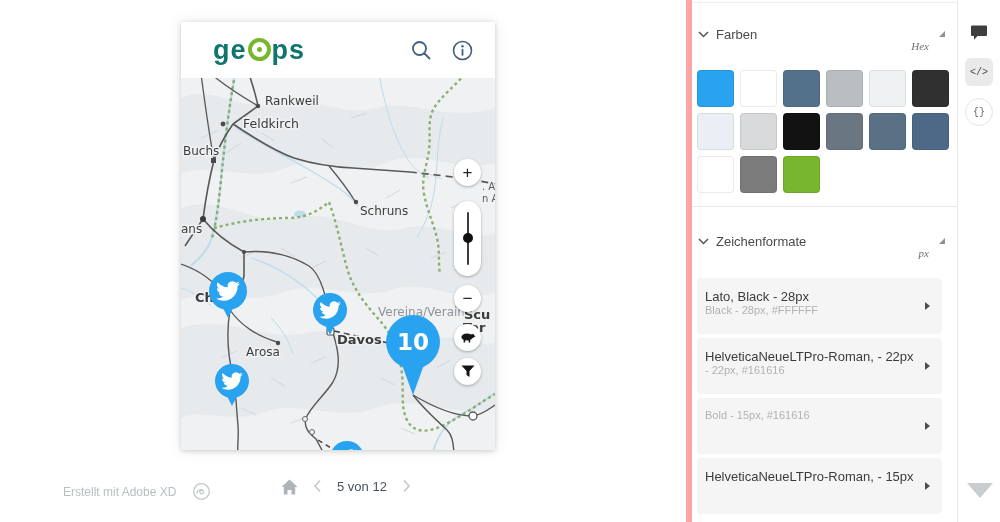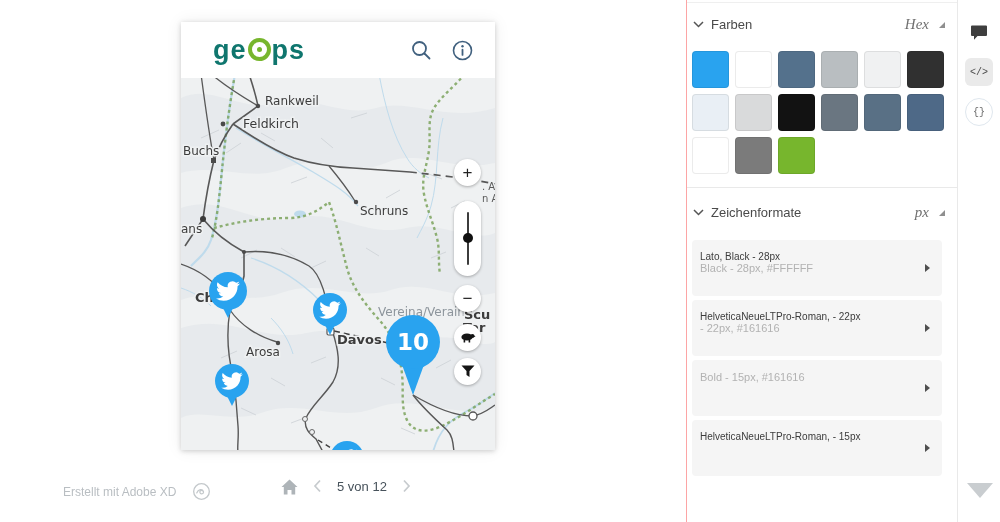--- a/index.html
+++ b/index.html
@@ -34,34 +34,34 @@
   .slider-dot{position:absolute;left:8.5px;top:32px;width:10px;height:10px;border-radius:50%;background:#111;}
 
   
   .credit{position:absolute;left:63px;top:481px;display:flex;align-items:center;gap:15px;
           font-size:12px;color:#b9bec2;}
   .pagination{position:absolute;left:281px;top:479px;display:flex;align-items:flex-start;gap:15px;}
   .page-label{font-size:13px;color:#47525b;}
 
   
   .spec-panel{position:absolute;left:686px;top:0;width:272px;height:522px;background:#fff;
-        border-left:1px solid #fca5a5;border-right:1px solid #e9e9e9;box-sizing:border-box;}
+        border-left:6px solid #fca5a5;border-right:1px solid #e9e9e9;box-sizing:border-box;}
   .spec-panel::before{content:"";position:absolute;top:2px;left:0;right:0;border-top:1px solid #efefef;}
   .sec-head{display:flex;align-items:center;margin:16px 12px 0 6px;}
   .sec-title{margin-left:7px;font-size:13px;color:#4a4a4a;flex:1;}
-  .sec-unit{font-size:15px;font-style:italic;color:#6f6f6f;font-family:"Liberation Serif",serif;}
+  .sec-unit{font-size:11px;font-style:italic;color:#6f6f6f;font-family:"Liberation Serif",serif;margin-top:24px;}
   .corner-tri{width:0;height:0;border-left:6px solid transparent;border-bottom:6px solid #8f8f8f;
         margin-left:10px;}
   .sec-farben{padding-bottom:13px;border-bottom:1px solid #e9e9e9;}
   .swatch-grid{display:grid;grid-template-columns:repeat(6,37px);gap:6px;margin:18px 15px 0 5px;}
   .swatch{width:37px;height:37px;border-radius:4px;box-sizing:border-box;border:1px solid rgba(0,0,0,.08);}
   .styles-list{margin:19px 15px 0 5px;}
   .style-card{position:relative;background:#f5f5f5;border-radius:4px;height:56px;box-sizing:border-box;
         padding:11px 24px 0 8px;margin-bottom:4px;}
-  .style-title{font-size:10px;color:#3c3c3c;white-space:nowrap;overflow:hidden;}
+  .style-title{font-size:13px;color:#3c3c3c;white-space:nowrap;overflow:hidden;}
   .style-sub{font-size:11px;color:#b2b2b2;margin-top:0;white-space:nowrap;overflow:hidden;}
   .style-arrow{position:absolute;right:12px;top:50%;margin-top:-4px;width:0;height:0;
         border-left:5px solid #4f4f4f;border-top:4px solid transparent;border-bottom:4px solid transparent;}
 
   
   .right-toolbar{position:absolute;left:958px;top:0;width:42px;height:522px;background:#fff;
         display:flex;flex-direction:column;align-items:center;padding-top:18px;box-sizing:border-box;gap:12px;}
   .tool-chip{width:28px;height:28px;border-radius:6px;display:flex;align-items:center;justify-content:center;
         font-family:"Liberation Mono",monospace;font-size:10px;color:#4a4a4a;cursor:pointer;}
   .tool-chip.selected{background:#eaeaea;}

